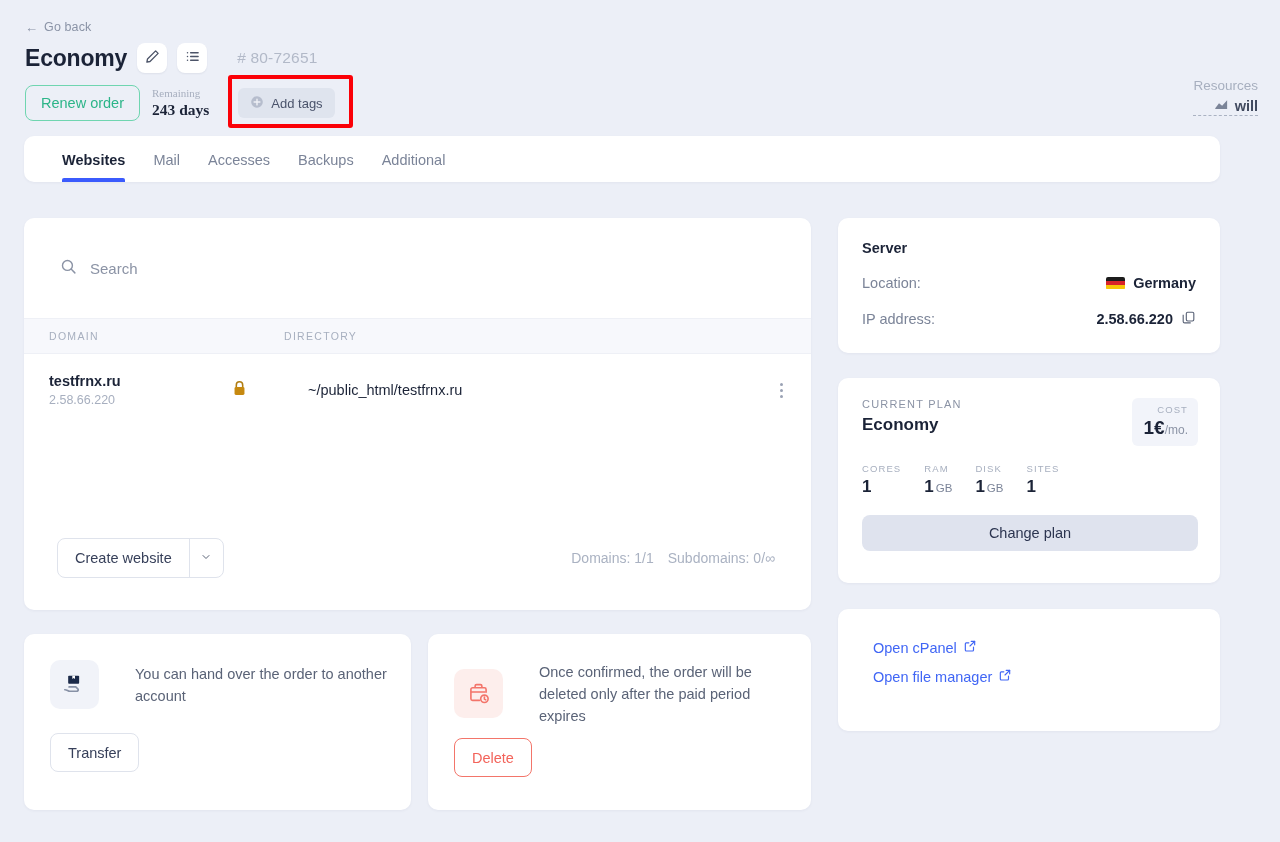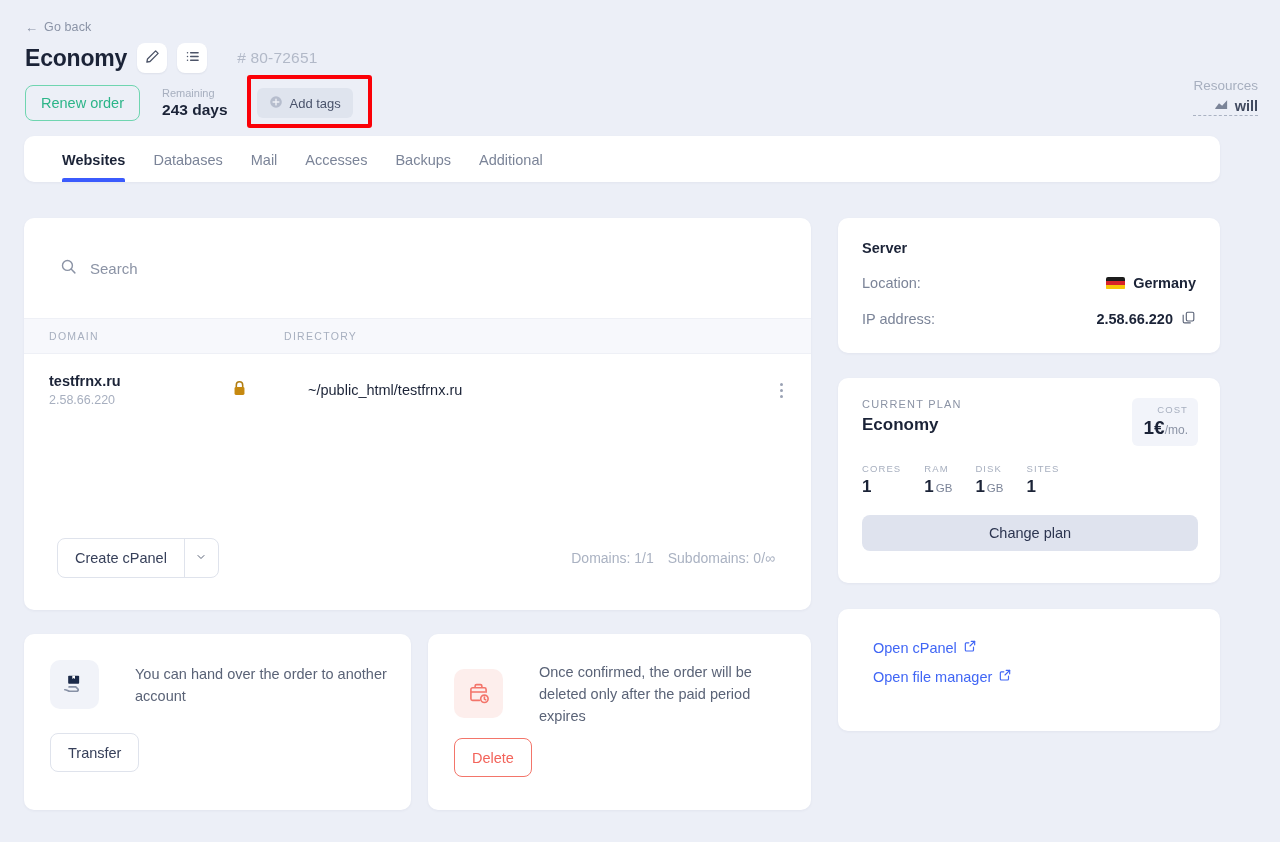--- a/index.html
+++ b/index.html
@@ -30,21 +30,21 @@
     box-shadow: 0 1px 2px rgba(30,40,70,.07);
   }
   .order-num { font-size: 15.5px; color: #b2b9c8; margin-left: 20px; letter-spacing: .2px; }
 
   .action-row { position: absolute; left: 25px; top: 85px; display: flex; align-items: center; }
   .renew-btn {
     height: 36px; padding: 0 15px; border: 1px solid #6fd5b0; border-radius: 8px;
     background: transparent; color: #2cb589; font-size: 14.5px; cursor: pointer;
     display: flex; align-items: center; font-family: inherit;
   }
-  .remaining { margin-left: 22px; line-height: 1.15; }
+  .remaining { margin-left: 12px; line-height: 1.15; font-family: Liberation Serif, serif; }
   .remaining .lbl { font-size: 11px; color: #a7afbf; display: block; }
   .remaining .val { font-size: 15.5px; font-weight: 700; color: #1b2337; display: block; margin-top: 2px; }
 
   .tags-wrap { position: relative; margin-left: 29px; }
   .addtags-btn {
     height: 30px; padding: 0 12px; border: none; border-radius: 6px; background: #dfe4ee;
     color: #4a536b; font-size: 13px; display: flex; align-items: center; gap: 7px;
     cursor: pointer; font-family: inherit;
   }
   .hl-box {
@@ -223,21 +223,20 @@
           </svg>
         </span>
         <span>will</span>
       </div>
     </div>
   </div>
 
   <div class="card tabs-card">
     <div class="tabs">
       <div class="tab active">Websites</div>
-      <div class="tab">Databases</div>
       <div class="tab">Mail</div>
       <div class="tab">Accesses</div>
       <div class="tab">Backups</div>
       <div class="tab">Additional</div>
     </div>
   </div>
 
   <div class="card websites-card">
 
     <div class="search-row">
@@ -275,21 +274,21 @@
         <span class="dots">
             <i></i>
             <i></i>
             <i></i>
           </span>
       </div>
     </div>
 
     <div class="ws-footer">
       <div class="split-btn">
-        <div class="main">Create cPanel</div>
+        <div class="main">Create website</div>
         <div class="sep"></div>
         <div class="caret">
           <span>
             <svg width="12" height="12" viewBox="0 0 24 24" fill="none" stroke="#68melt">
               <path d="M6 9l6 6 6-6" stroke="#5a6377" stroke-width="2" stroke-linecap="round" stroke-linejoin="round" fill="none"></path>
             </svg>
           </span>
         </div>
       </div>
       <div class="ws-counts">

